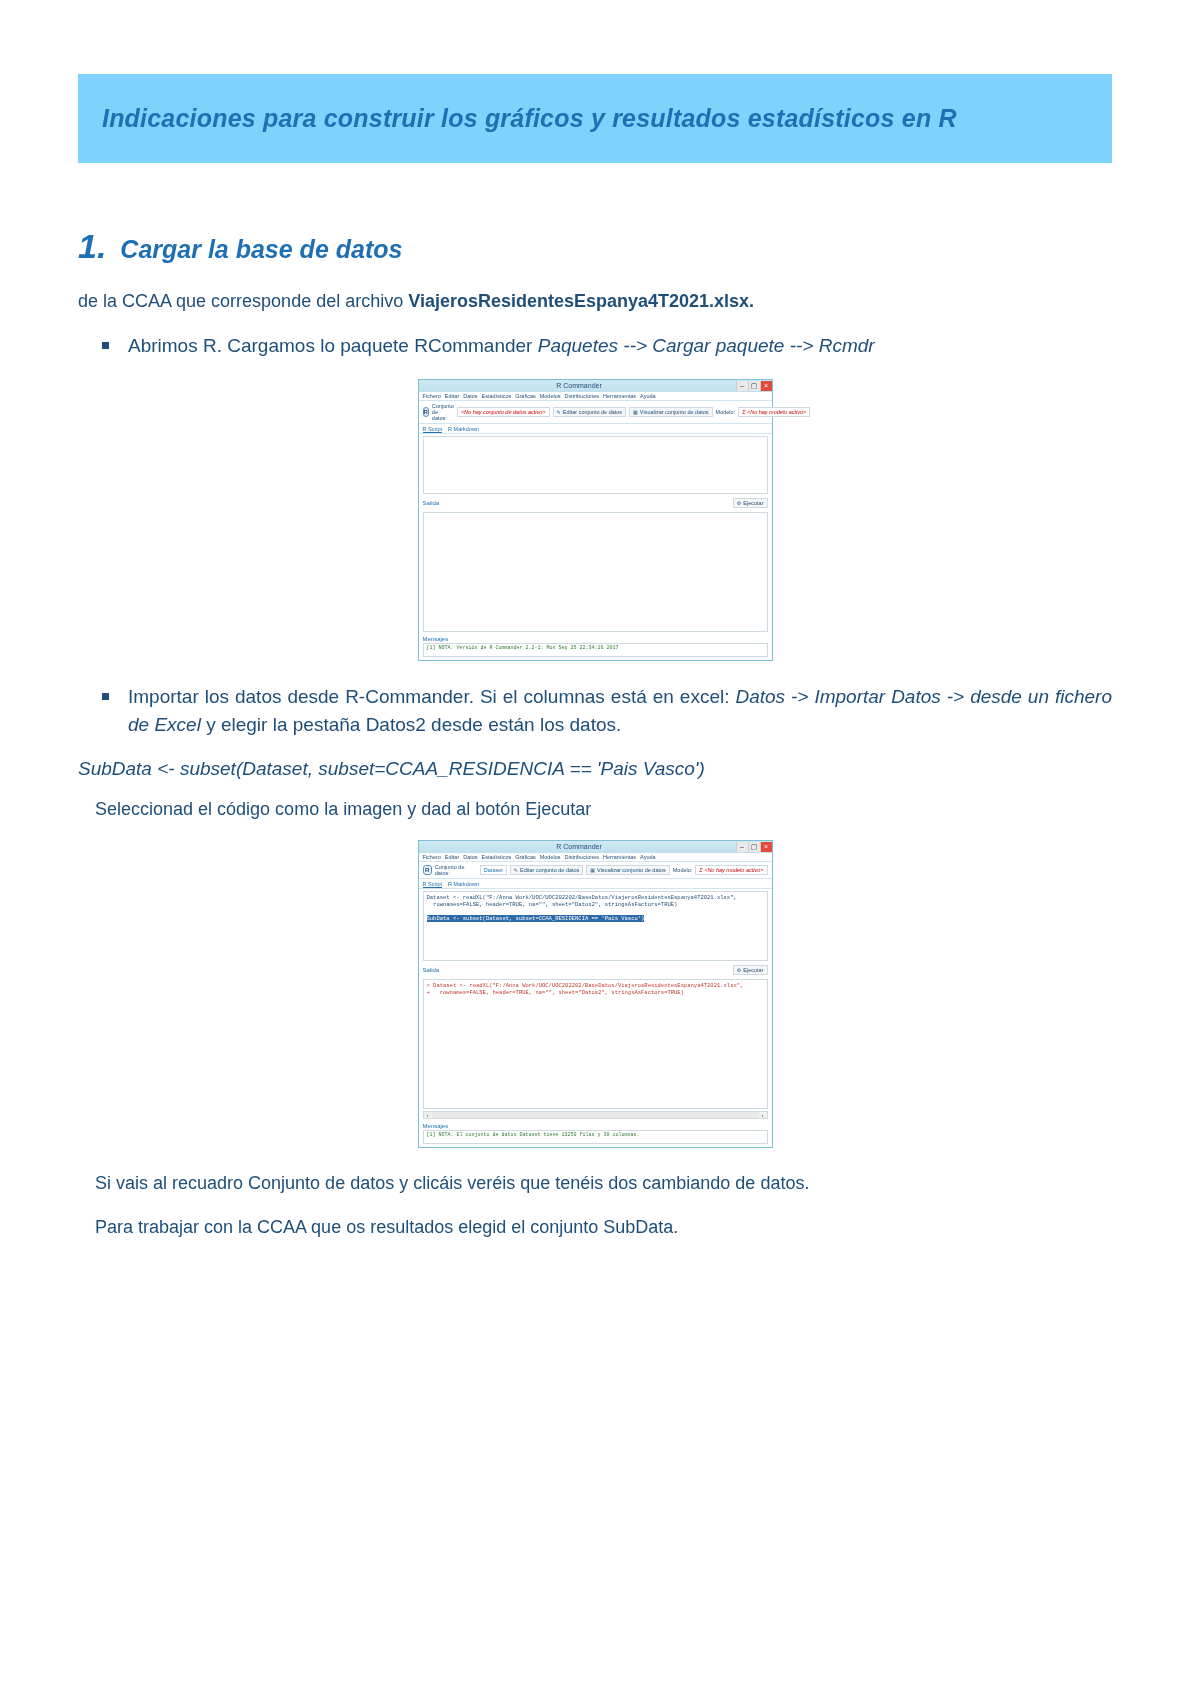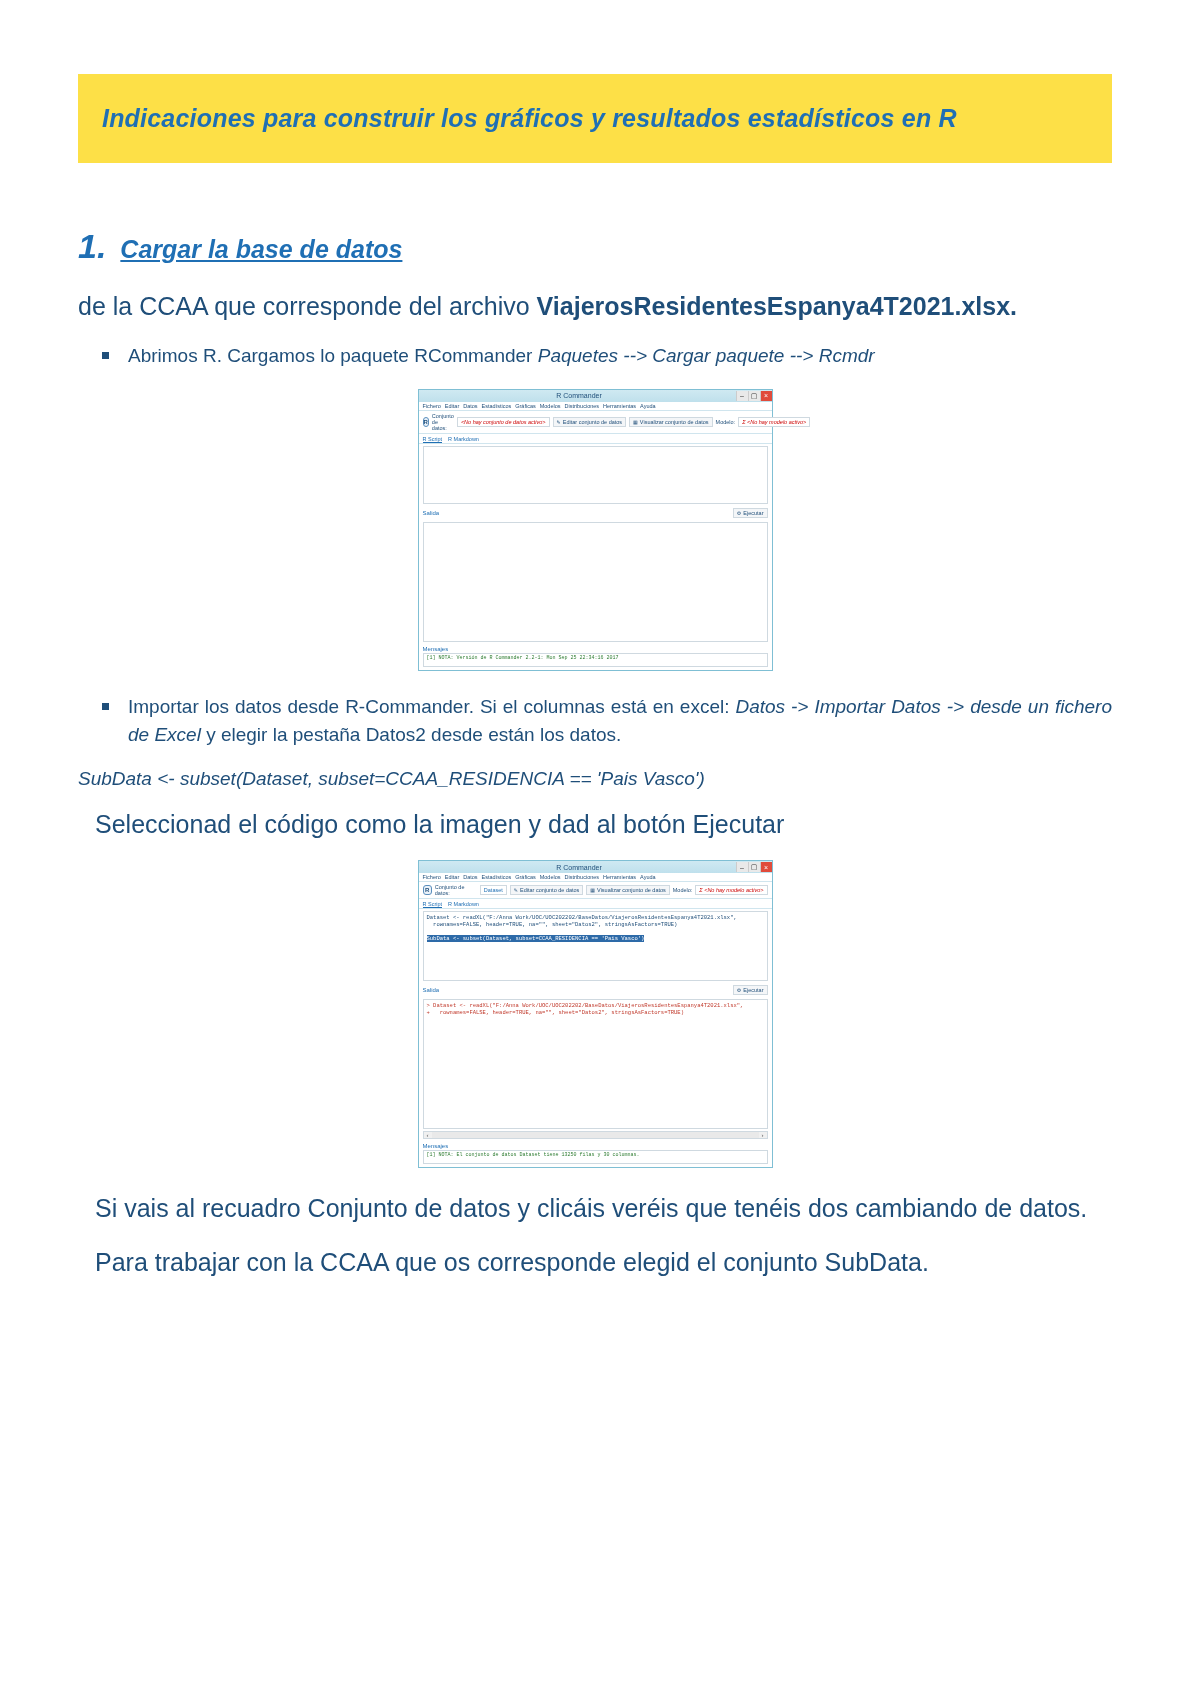--- a/index.html
+++ b/index.html
@@ -6,21 +6,21 @@
   html, body { background: #fff; }
   body {
     width: 1200px;
     min-height: 1698px;
     margin: 0 auto;
     font-family: Arial, Helvetica, sans-serif;
     color: #1f4e79;
     padding: 74px 88px 60px 78px;
   }
   .banner {
-    background: #fde047;
+    background: #7dd3fc;
     padding: 30px 24px 30px 24px;
     margin-bottom: 64px;
   }
   .banner h1 {
     font-family: Arial, Helvetica, sans-serif;
     font-style: italic;
     font-weight: 700;
     font-size: 25px;
     color: #1f6fb4;
     letter-spacing: 0.2px;
@@ -35,24 +35,23 @@
     font-style: italic;
     font-weight: 700;
     font-size: 34px;
     color: #1f6fb4;
   }
   .section-head .title {
     font-style: italic;
     font-weight: 700;
     font-size: 25px;
     color: #1f6fb4;
-    text-decoration: underline;
   }
   .body-p {
-    font-size: 25px;
+    font-size: 18px;
     line-height: 1.45;
     color: #1f4e79;
     margin-bottom: 18px;
   }
   ul.bullets {
     list-style: none;
     padding-left: 50px;
     margin-bottom: 10px;
   }
   ul.bullets > li {
@@ -400,13 +399,13 @@
       <div class="arrow">›</div>
     </div>
     <div class="rc-msgs">Mensajes</div>
     <div class="rc-msg-box">
       <div class="green">[1] NOTA: El conjunto de datos Dataset tiene 13250 filas y 30 columnas.</div>
     </div>
   </div>
 </div>
 
 <p class="body-p indent-block">Si vais al recuadro Conjunto de datos y clicáis veréis que tenéis dos cambiando de datos.</p>
-<p class="body-p indent-block">Para trabajar con la CCAA que os corresponde elegid el conjunto SubData.</p>
+<p class="body-p indent-block">Para trabajar con la CCAA que os resultados elegid el conjunto SubData.</p>
 
 </body></html>

